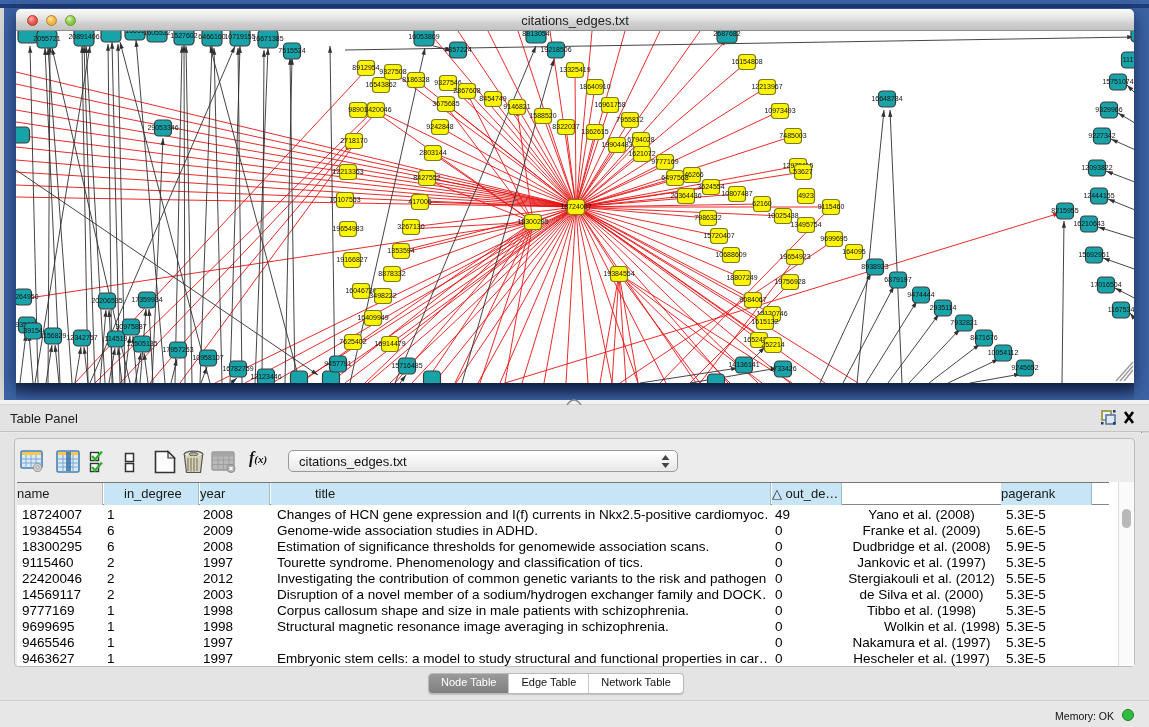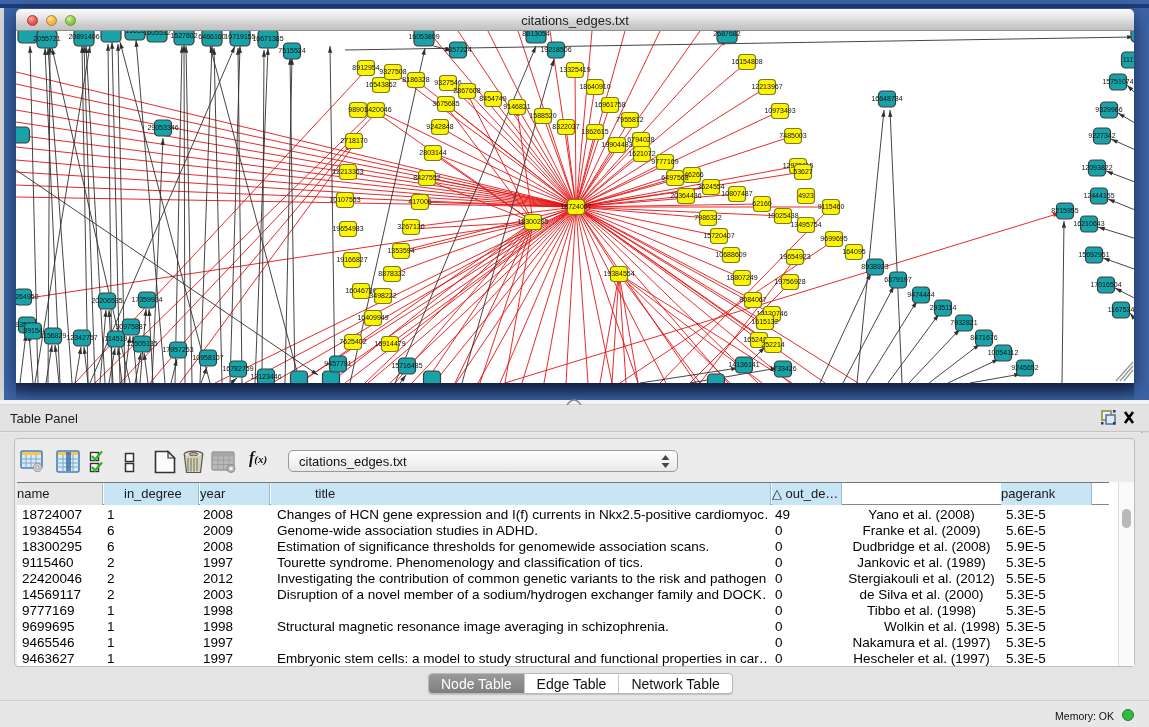--- a/index.html
+++ b/index.html
@@ -22,21 +22,21 @@
 #combo {position:absolute;left:288px;top:450px;width:390px;height:22px;background:linear-gradient(#ffffff,#e8e8e8);border:1px solid #9a9a9a;border-radius:5px;font-size:13px;color:#111;padding:3px 0 0 10px;}
 #tablewrap {position:absolute;left:17px;top:482px;width:1117px;height:184px;background:#fff;}
 #thead {position:absolute;left:0;top:0;width:1092px;height:23px;border-top:1px solid #777;border-bottom:1px solid #888;}
 .hc {position:absolute;top:0;height:22px;background:#c7e5f4;border-right:1px solid #9abdd1;font-size:13px;color:#1a1a1a;padding-top:3px;}
 .hc.gray {background:#e6e6e6;border-right:1px solid #b8b8b8;}
 .row {position:absolute;width:1092px;height:16px;font-size:13.5px;color:#000;white-space:nowrap;}
 .c {position:absolute;top:1px;overflow:hidden;}
 #vsb {position:absolute;left:1118px;top:482px;width:16px;height:184px;background:#fafafa;border-left:1px solid #ddd;}
 #vsb .thumb {position:absolute;left:3px;top:27px;width:9px;height:19px;background:#b9b9b9;border-radius:5px;}
 #tabs {position:absolute;left:428px;top:673px;height:21px;display:flex;border:1px solid #b9b9b9;border-radius:4px;overflow:hidden;background:#fff;box-shadow:0 1px 1px rgba(0,0,0,.15);}
-#tabs div {font-size:14px;padding:2px 12px 0 12px;color:#111;border-right:1px solid #c9c9c9;}
+#tabs div {font-size:11px;padding:2px 12px 0 12px;color:#111;border-right:1px solid #c9c9c9;}
 #tabs div.sel {background:linear-gradient(#9a9a9a,#7f7f7f);color:#fff;}
 #tabs div:last-child {border-right:none;}
 #statusbar {position:absolute;left:0;top:700px;width:1149px;height:27px;background:#e7e7e7;border-top:1px solid #d0d0d0;}
 #statusbar .m {position:absolute;right:35px;top:9px;font-size:10.5px;color:#111;}
 #statusbar .dot {position:absolute;right:15px;top:8px;width:12px;height:12px;border-radius:50%;background:#2fbd3d;border:1.5px solid #2a7a31;}
 .icon {position:absolute;top:450px;}
 </style></head><body>
 <div id="desk">
     <div class="topline"></div>
     <div class="leftstrip"></div>
@@ -801,21 +801,21 @@
 <span class="c" style="left:758px">0</span>
       <span class="c" style="left:826px;width:157px;text-align:center">Dudbridge et al. (2008)</span>
 <span class="c" style="left:989px">5.9E-5</span>
     </div>
 <div class="row" style="top:72px">
 <span class="c" style="left:5px">9115460</span>
       <span class="c" style="left:90px">2</span>
 <span class="c" style="left:186px">1997</span>
       <span class="c" style="left:260px;width:490px">Tourette syndrome. Phenomenology and classification of tics.</span>
 <span class="c" style="left:758px">0</span>
-      <span class="c" style="left:826px;width:157px;text-align:center">Jankovic et al. (1989)</span>
+      <span class="c" style="left:826px;width:157px;text-align:center">Jankovic et al. (1997)</span>
 <span class="c" style="left:989px">5.3E-5</span>
     </div>
 <div class="row" style="top:88px">
 <span class="c" style="left:5px">22420046</span>
       <span class="c" style="left:90px">2</span>
 <span class="c" style="left:186px">2012</span>
       <span class="c" style="left:260px;width:490px">Investigating the contribution of common genetic variants to the risk and pathogen…</span>
 <span class="c" style="left:758px">0</span>
       <span class="c" style="left:826px;width:157px;text-align:center">Stergiakouli et al. (2012)</span>
 <span class="c" style="left:989px">5.5E-5</span>
@@ -826,20 +826,21 @@
 <span class="c" style="left:186px">2003</span>
       <span class="c" style="left:260px;width:490px">Disruption of a novel member of a sodium/hydrogen exchanger family and DOCK…</span>
 <span class="c" style="left:758px">0</span>
       <span class="c" style="left:826px;width:157px;text-align:center">de Silva et al. (2000)</span>
 <span class="c" style="left:989px">5.3E-5</span>
     </div>
 <div class="row" style="top:120px">
 <span class="c" style="left:5px">9777169</span>
       <span class="c" style="left:90px">1</span>
 <span class="c" style="left:186px">1998</span>
+      <span class="c" style="left:260px;width:490px">Corpus callosum shape and size in male patients with schizophrenia.</span>
 <span class="c" style="left:758px">0</span>
       <span class="c" style="left:826px;width:157px;text-align:center">Tibbo et al. (1998)</span>
 <span class="c" style="left:989px">5.3E-5</span>
     </div>
 <div class="row" style="top:136px">
 <span class="c" style="left:5px">9699695</span>
       <span class="c" style="left:90px">1</span>
 <span class="c" style="left:186px">1998</span>
       <span class="c" style="left:260px;width:490px">Structural magnetic resonance image averaging in schizophrenia.</span>
 <span class="c" style="left:758px">0</span>

